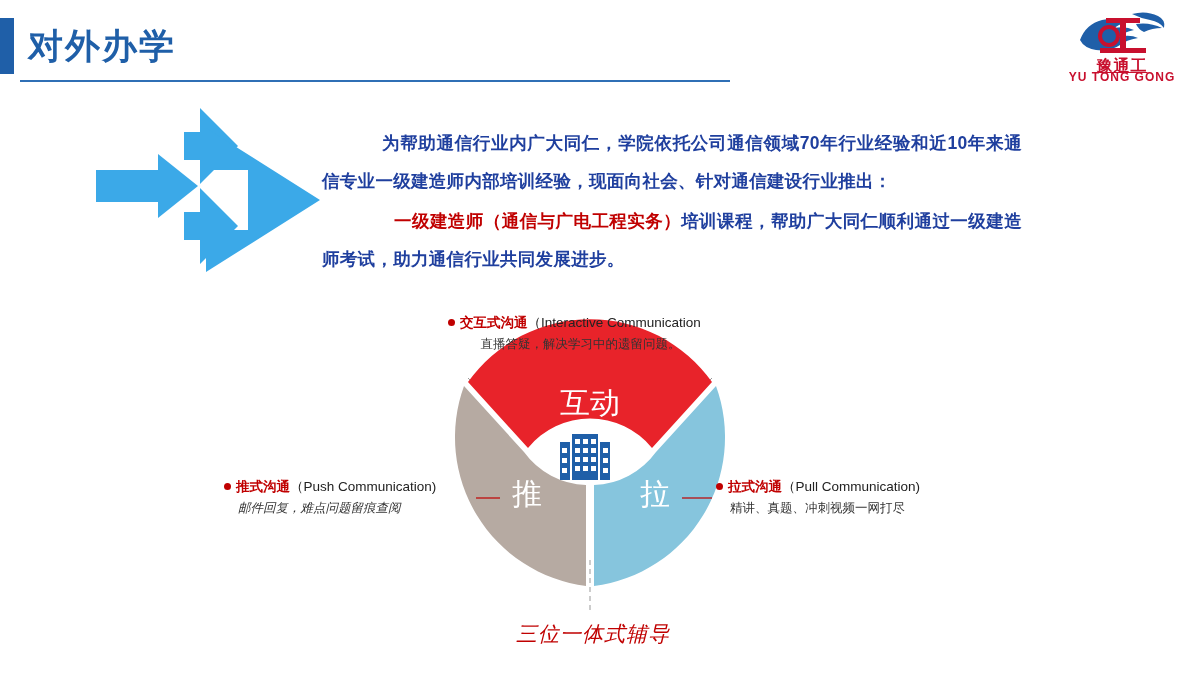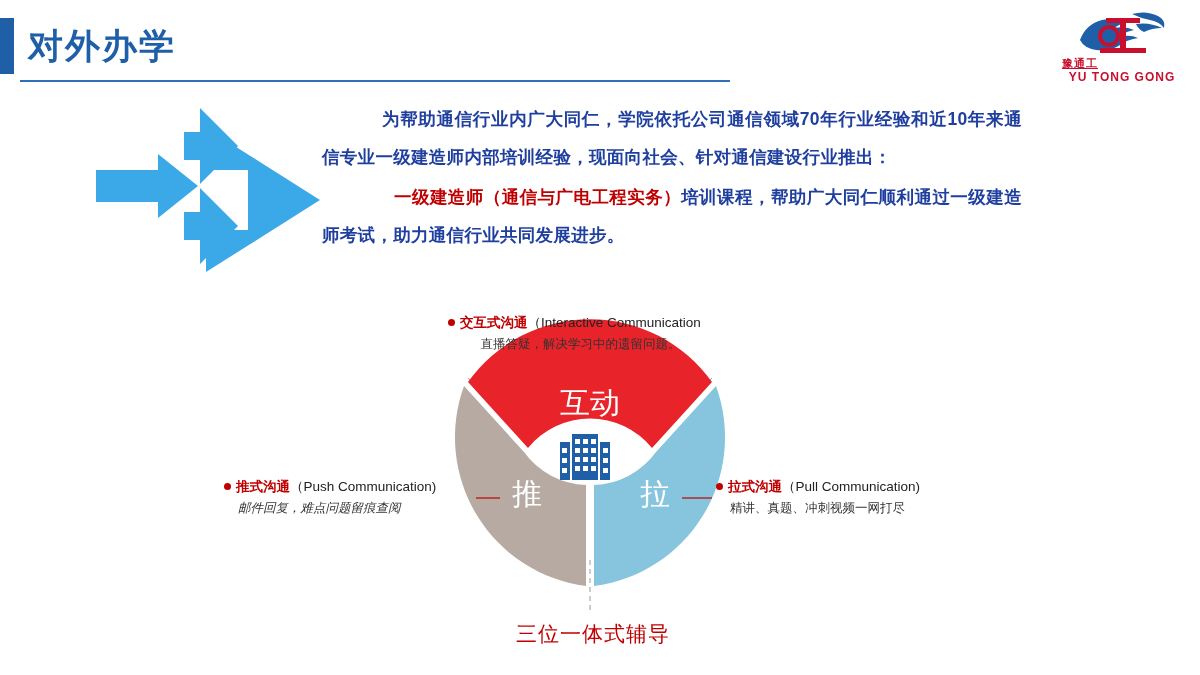--- a/index.html
+++ b/index.html
@@ -64,22 +64,22 @@
     left: 14px;
     top: 0;
     width: 92px;
     height: 50px;
   }
   .logo-text-cn {
     position: absolute;
     left: 0;
     top: 46px;
     width: 120px;
-    text-align: left;
-    font-size: 11px;
+    text-align: center;
+    font-size: 16px;
     font-weight: bold;
     color: #c8102e;
     letter-spacing: 1px;
     text-decoration: underline;
   }
   .logo-text-en {
     position: absolute;
     left: 0;
     top: 60px;
     width: 120px;
@@ -96,21 +96,21 @@
     left: 88px;
     top: 100px;
     width: 240px;
     height: 200px;
   }
 
   
   .intro-block {
     position: absolute;
     left: 322px;
-    top: 100px;
+    top: 124px;
     width: 700px;
   }
   .intro-p {
     color: #1f3f9e;
     font-size: 17.5px;
     font-weight: bold;
     line-height: 38px;
     text-align: justify;
     letter-spacing: 0.3px;
     margin: 0;
@@ -198,20 +198,21 @@
 
   .bottom-label {
     position: absolute;
     left: 258px;
     top: 310px;
     width: 270px;
     text-align: center;
     font-size: 21px;
     color: #c00000;
     letter-spacing: 1px;
+    font-style: italic;
   }
 </style>
 </head>
 <body>
 
 <div class="slide-header">
   <div class="header-bar-left"></div>
   <div class="header-title">对外办学</div>
   <div class="header-underline"></div>
 

